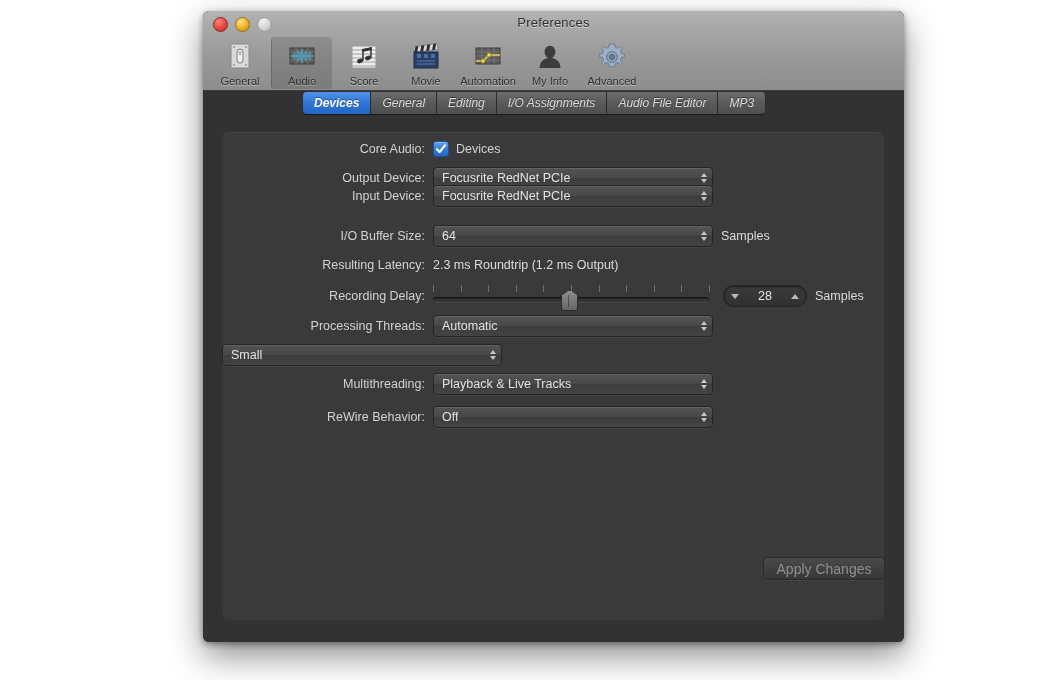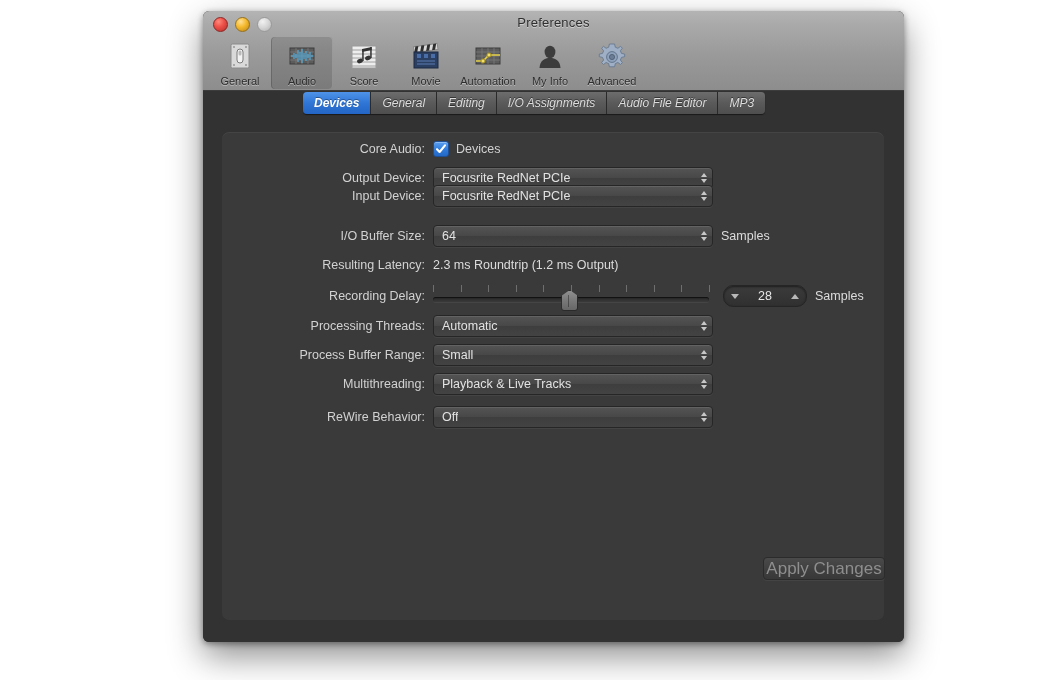--- a/index.html
+++ b/index.html
@@ -215,21 +215,21 @@
   .tri { width: 0; height: 0; border-left: 4.5px solid transparent; border-right: 4.5px solid transparent; }
   .tri.dn { border-top: 5.5px solid #b8b8b8; }
   .tri.up { border-bottom: 5.5px solid #b8b8b8; }
 
   
   .applybtn {
     position: absolute;
     left: 541px; top: 425px;
     width: 120px; height: 21px;
     display: flex; align-items: center; justify-content: center;
-    font-size: 17px;
+    font-size: 14px;
     color: #8e8e8e;
     background: linear-gradient(to bottom, #4a4a4a 0%, #404040 50%, #383838 100%);
     border: 1px solid #2b2b2b;
     border-radius: 4px;
     box-shadow: 0 1px 0 rgba(255,255,255,0.05);
     cursor: default;
   }
 </style>
 </head>
 <body>
@@ -499,21 +499,20 @@
               <span class="val">Automatic</span>
               <span class="arrows">
                   <i class="up"></i>
                   <i class="dn"></i>
                 </span>
             </div>
           </div>
         </div>
 
         <div class="row" style="top:213px;">
-          <div class="flabel">Process Buffer Range:</div>
           <div class="fctl">
             <div class="popup" style="width:278px;">
               <span class="val">Small</span>
               <span class="arrows">
                   <i class="up"></i>
                   <i class="dn"></i>
                 </span>
             </div>
           </div>
         </div>

